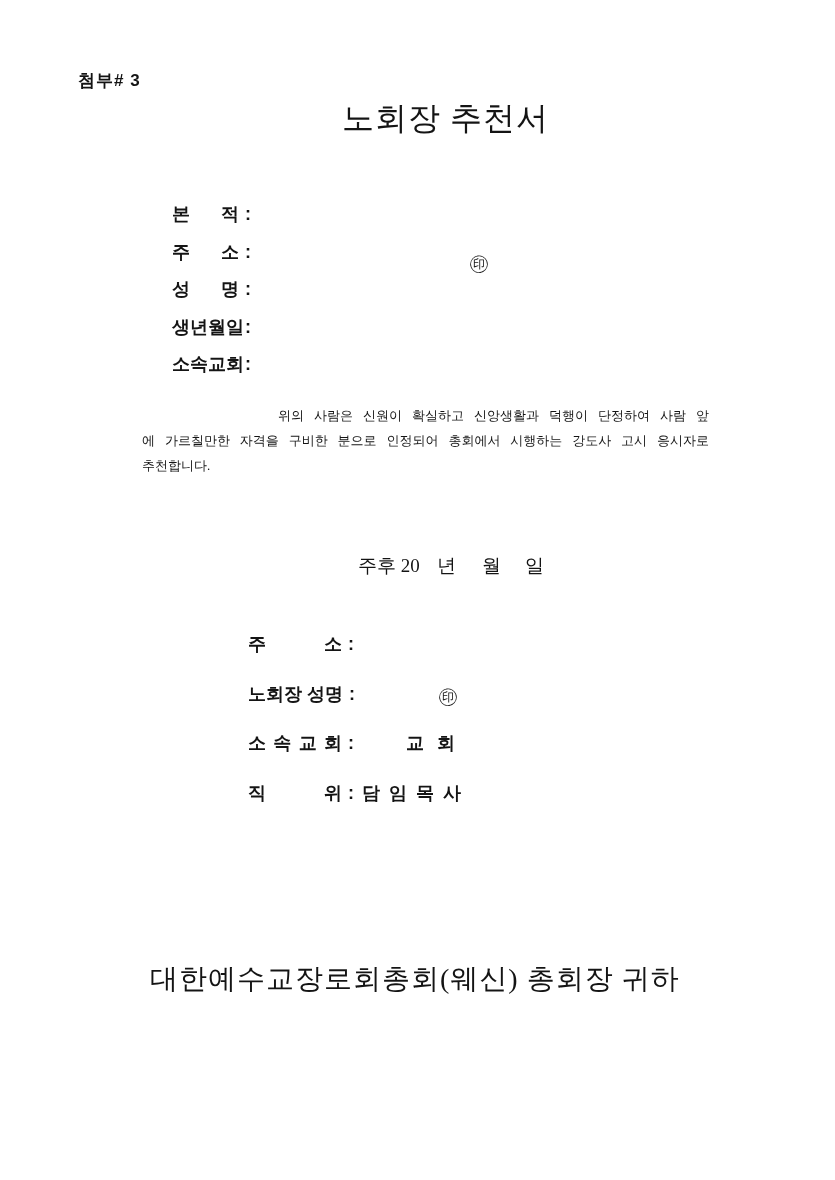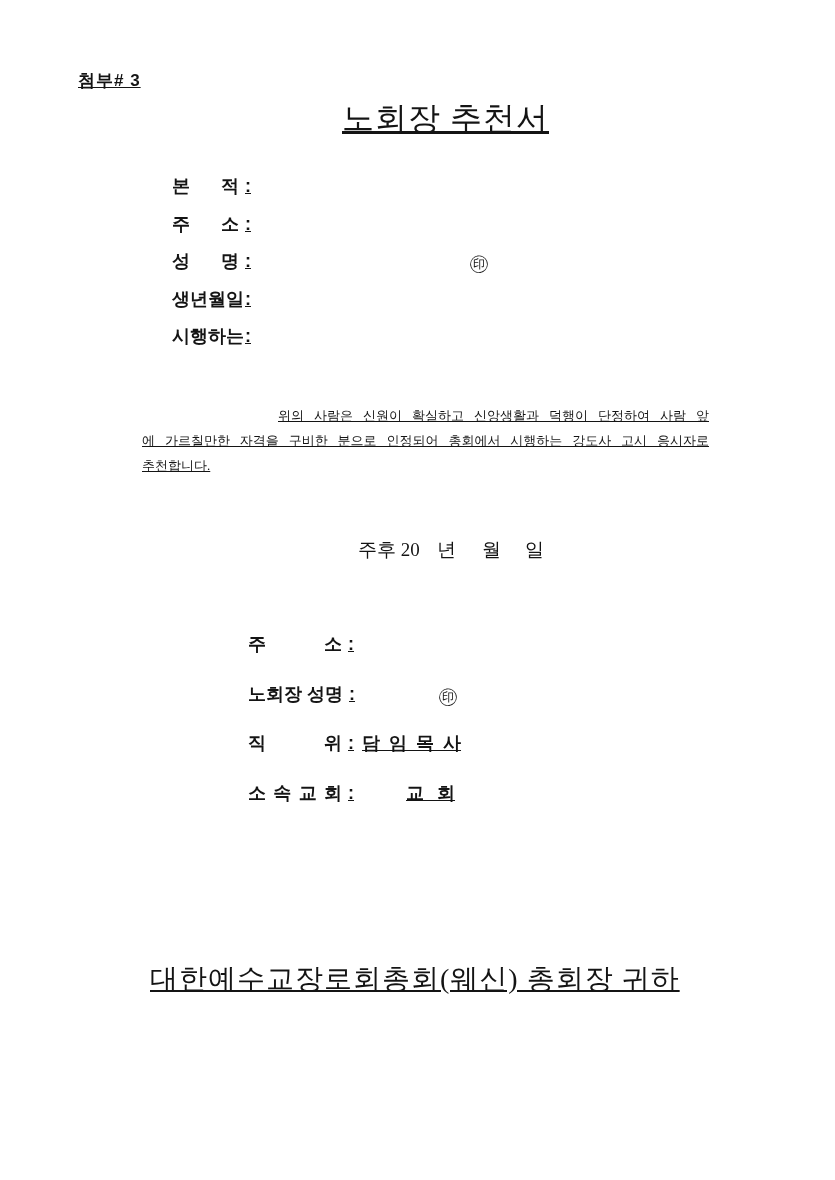--- a/index.html
+++ b/index.html
@@ -1,21 +1,21 @@
 <!DOCTYPE html>
 <html><head>
 <meta charset="utf-8">
 <style>
   html,body{margin:0;padding:0;}
   body{
     width:835px;height:1180px;background:#ffffff;color:#141414;
     font-family:"Liberation Serif","DejaVu Serif",serif;
     position:relative;overflow:hidden;
   }
-  .abs{position:absolute;text-decoration:underline;}
+  .abs{position:absolute;}
 
   
   .attachment{
     left:78px;top:69px;
     font-family:"Liberation Sans","DejaVu Sans",sans-serif;
     font-weight:bold;font-size:17px;letter-spacing:1px;
   }
   .doc-title{
     left:342px;top:97px;
     font-size:32px;letter-spacing:1px;white-space:nowrap;
@@ -23,40 +23,40 @@
 
   
   .fields{
     left:172px;top:176px;
     font-family:"Liberation Sans","DejaVu Sans",sans-serif;
     font-weight:bold;font-size:18px;
   }
   .frow{position:relative;height:37.6px;line-height:21px;white-space:nowrap;}
   .jlabel{
     display:inline-block;width:67px;
-    text-align:justify;text-align-last:justify;-moz-text-align-last:justify;
+    text-align:justify;text-align-last:justify;margin-top:28px;-moz-text-align-last:justify;
   }
   .colon{margin-left:6px;}
   .fvalue{margin-left:10px;}
   .seal{
     position:absolute;left:297px;top:2px;
     font-family:"Liberation Serif","DejaVu Serif",serif;
     font-weight:normal;font-size:20px;line-height:20px;
   }
 
   
   .body-par{
     left:142px;top:403px;width:567px;
     font-size:13px;line-height:25px;
     text-align:justify;text-indent:136px;
     word-spacing:6px;word-break:break-all;
   }
 
   
-  .dateline{left:0;top:537px;width:714px;height:24px;font-size:19px;text-align:center;}
+  .dateline{left:0;top:553px;width:714px;height:24px;font-size:19px;text-align:center;}
   .dateline span{position:absolute;white-space:nowrap;}
   .d-era{left:358px;}
   .d-year{left:437px;}
   .d-month{left:482px;}
   .d-day{left:525px;}
 
   
   .rec{
     left:198px;top:633px;
     font-family:"Liberation Sans","DejaVu Sans",sans-serif;
@@ -101,21 +101,21 @@
     <span class="jlabel">주 소</span><span class="colon">:</span><span class="fvalue"></span>
   </div>
   <div class="frow">
     <span class="jlabel">성 명</span><span class="colon">:</span><span class="fvalue"></span>
     <span class="seal">㊞</span>
   </div>
   <div class="frow">
     <span class="jlabel">생년월일</span><span class="colon">:</span><span class="fvalue"></span>
   </div>
   <div class="frow">
-    <span class="jlabel">시행하는</span><span class="colon">:</span><span class="fvalue"></span>
+    <span class="jlabel">소속교회</span><span class="colon">:</span><span class="fvalue"></span>
   </div>
 </div>
 
 <div class="abs body-par">위의 사람은 신원이 확실하고 신앙생활과 덕행이 단정하여 사람 앞에 가르칠만한 자격을 구비한 분으로 인정되어 총회에서 시행하는 강도사 고시 응시자로 추천합니다.</div>
 
 <div class="abs dateline">
   <span class="d-era">주후 20</span>
   <span class="d-year">년</span>
   <span class="d-month">월</span>
   <span class="d-day">일</span>
@@ -123,20 +123,20 @@
 
 <div class="abs rec">
   <div class="rrow indent">
     <span class="rjlabel">주 소</span><span class="rcolon">:</span><span></span>
   </div>
   <div class="rrow indent">
     <span class="rlabel-wide">노회장 성명</span><span class="rcolon">:</span><span></span>
     <span class="rseal">㊞</span>
   </div>
   <div class="rrow indent">
-    <span class="rjlabel">직 위</span><span class="rcolon">:</span><span class="rvalue-title">담 임 목 사</span>
+    <span class="rjlabel">소 속 교 회</span><span class="rcolon">:</span><span class="rvalue-church">교 회</span>
   </div>
   <div class="rrow indent">
-    <span class="rjlabel">소 속 교 회</span><span class="rcolon">:</span><span class="rvalue-church">교 회</span>
+    <span class="rjlabel">직 위</span><span class="rcolon">:</span><span class="rvalue-title">담 임 목 사</span>
   </div>
 </div>
 
 <div class="abs footer-line">대한예수교장로회총회(웨신) 총회장 귀하</div>
 
 </body></html>

